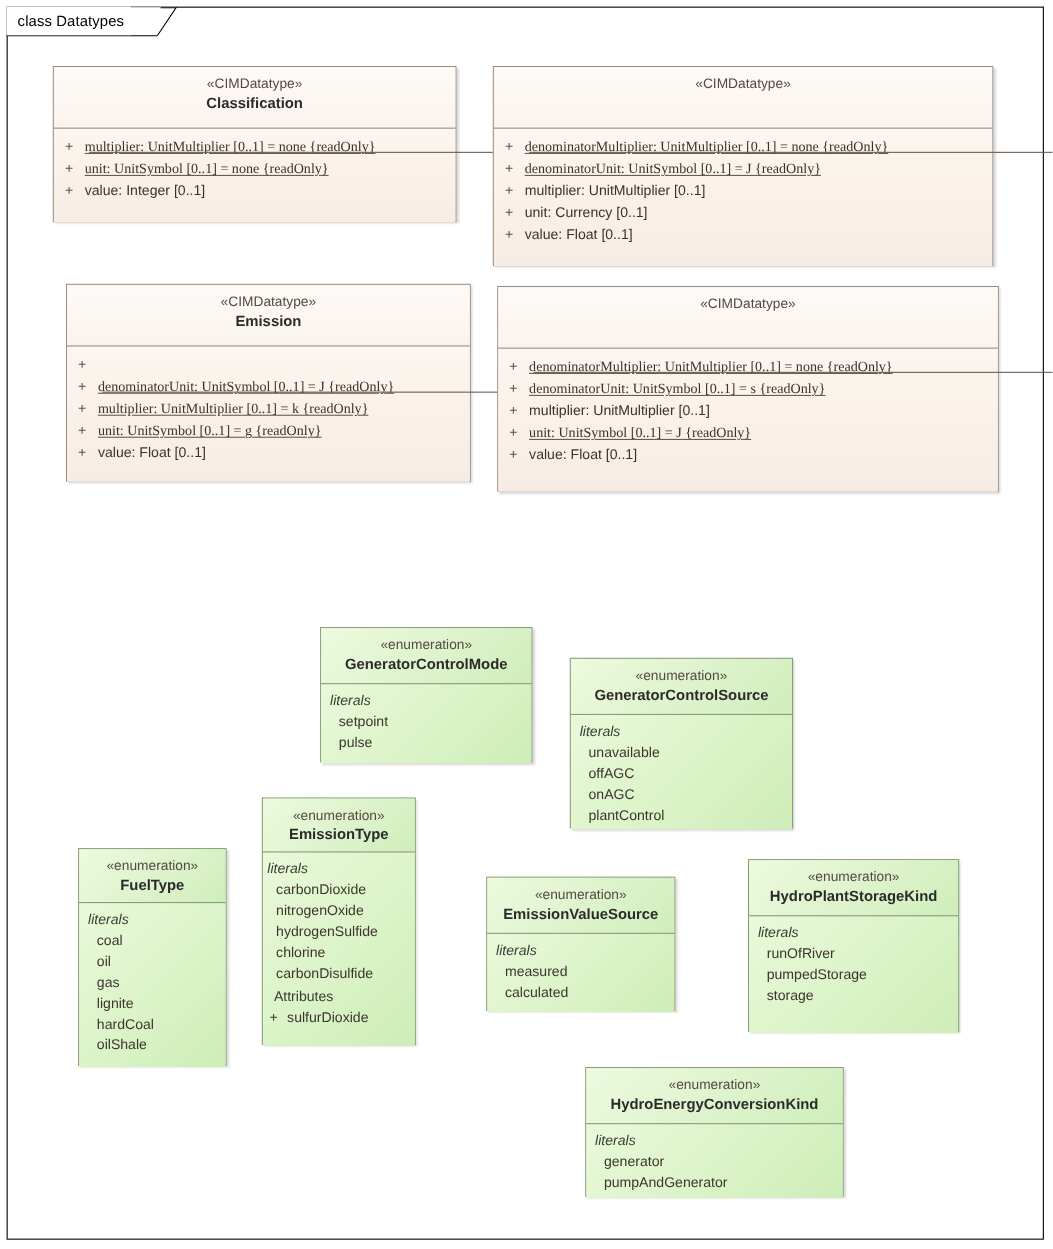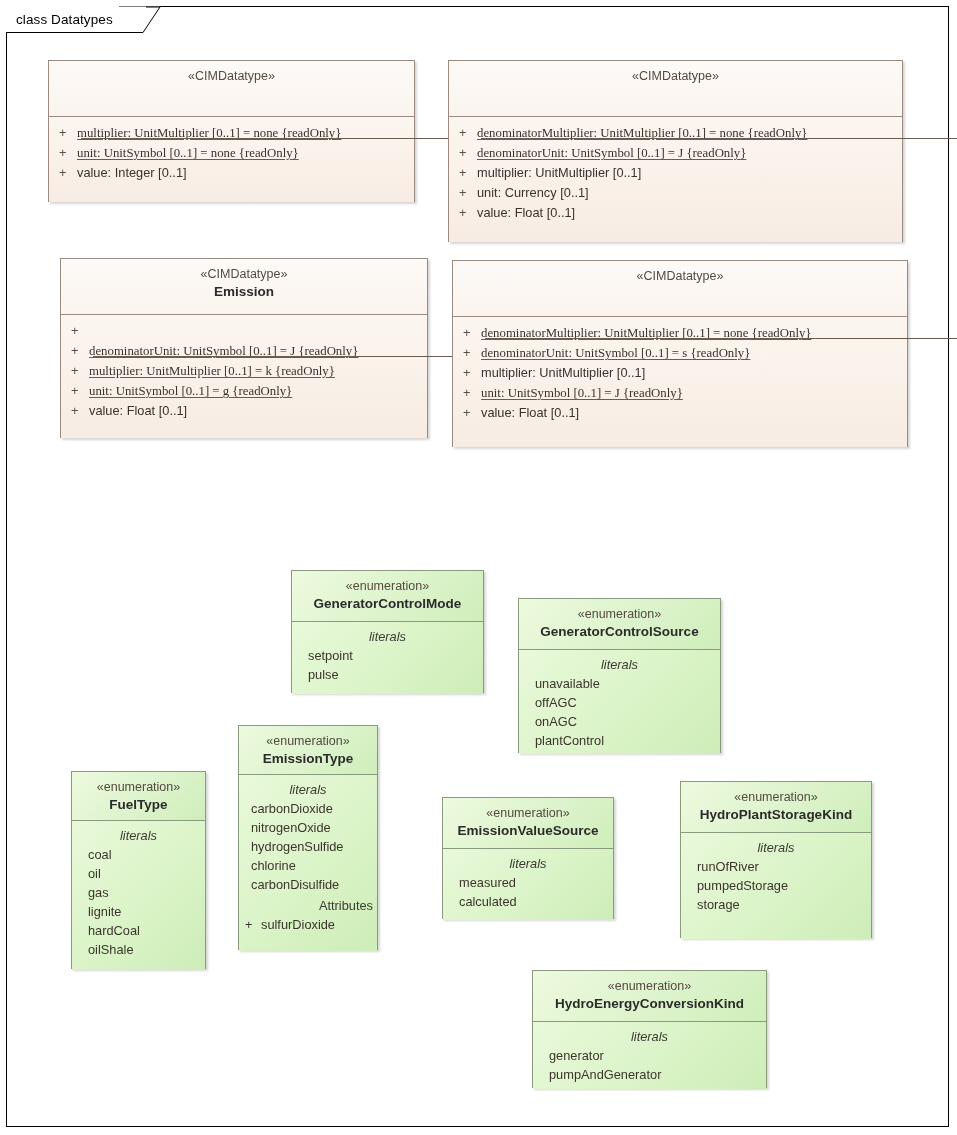--- a/index.html
+++ b/index.html
@@ -146,21 +146,21 @@
   }
   .en-box .uml-body {
     background: linear-gradient(135deg, #e9f9da 0%, #dcf4c9 50%, #cdedb7 100%);
     border-top-color: #8a9a7c;
     padding: 5px 8px 7px 8px;
   }
   .en-section {
     font-size: 12.8px;
     font-style: italic;
     color: #3b3b33;
-    text-align: center;
+    text-align: left;
     line-height: 19px;
   }
   .en-section-plain {
     font-size: 12.8px;
     color: #3b3b33;
     text-align: center;
     line-height: 19px;
     font-style: normal;
   }
   .en-literal {
@@ -197,20 +197,21 @@
     <path d="M 140 1 L 154 1 L 137 26.5" fill="none" stroke="#000000" stroke-width="1"></path>
     <path d="M 0 26.5 L 137 26.5" fill="none" stroke="#000000" stroke-width="1"></path>
   </svg>
   <div class="frame-tab">
     <span class="frame-tab-label">class Datatypes</span>
   </div>
 
   <div class="uml-box dt-box" style="left:48px; top:60px; width:367px; height:142px;">
     <div class="uml-head" style="height:55px;">
       <div class="stereotype">«CIMDatatype»</div>
+      <div class="classname">Classification</div>
     </div>
     <div class="uml-body" style="height:86px;">
       <div class="attr-row ro">
         <span class="attr-vis">+</span>
         <span class="attr-text">multiplier: UnitMultiplier [0..1] = none {readOnly}</span>
         <span class="attr-tail" style="left:26px; width:388px;"></span>
       </div>
       <div class="attr-row ro">
         <span class="attr-vis">+</span>
         <span class="attr-text">unit: UnitSymbol [0..1] = none {readOnly}</span>
@@ -340,21 +341,21 @@
       <div class="stereotype">«enumeration»</div>
       <div class="classname">EmissionType</div>
     </div>
     <div class="uml-body" style="height:177px; padding-left:4px; padding-right:4px;">
       <div class="en-section">literals</div>
       <div class="en-literal">carbonDioxide</div>
       <div class="en-literal">nitrogenOxide</div>
       <div class="en-literal">hydrogenSulfide</div>
       <div class="en-literal">chlorine</div>
       <div class="en-literal">carbonDisulfide</div>
-      <div class="en-section-plain" style="text-align:right; padding-left:6px; padding-top:2px;">Attributes</div>
+      <div class="en-section-plain" style="text-align:left; padding-left:6px; padding-top:2px;">Attributes</div>
       <div class="en-attr-row" style="padding-left:2px;">
         <span class="en-attr-vis">+</span>
         <span>sulfurDioxide</span>
       </div>
     </div>
   </div>
 
   <div class="uml-box en-box" style="left:71px; top:771px; width:135px; height:198px;">
     <div class="uml-head" style="height:48px;">
       <div class="stereotype">«enumeration»</div>

